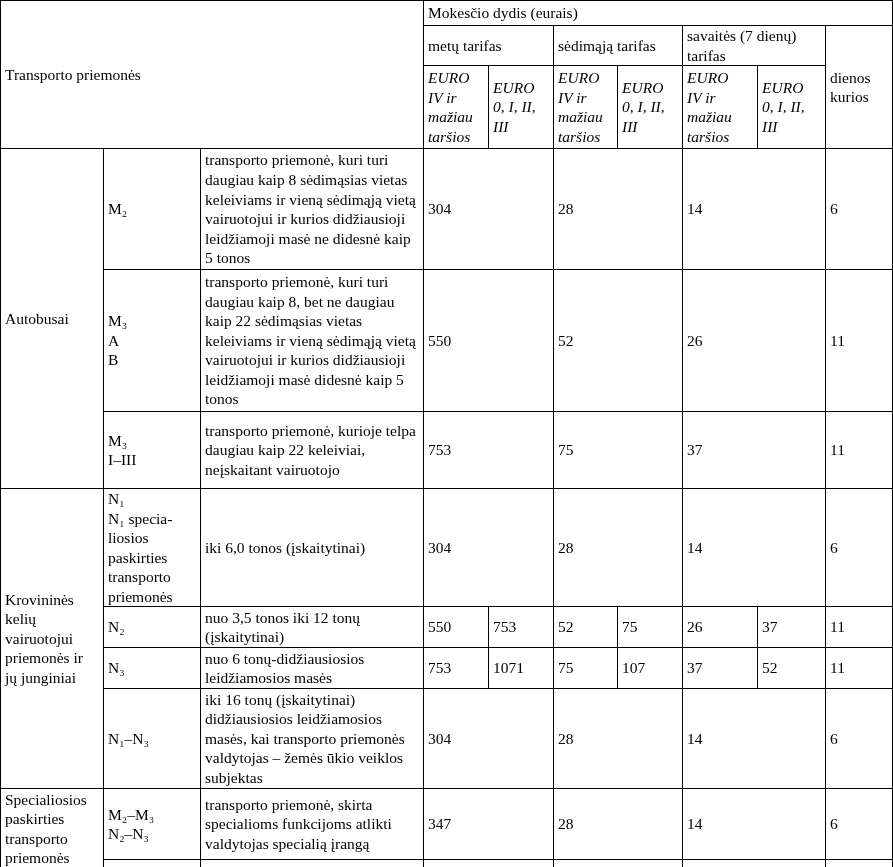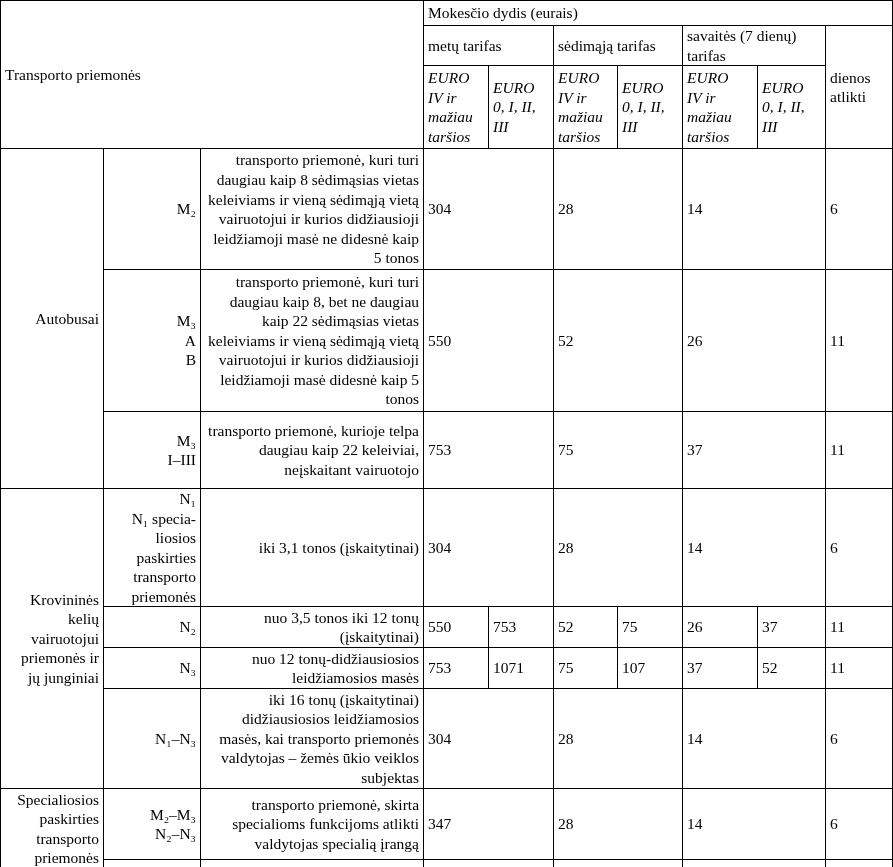--- a/index.html
+++ b/index.html
@@ -26,21 +26,21 @@
     border-bottom-width: 2px;
   }
   table.tax-table td {
     border: 1px solid #000000;
     padding: 0 4px;
     vertical-align: middle;
     white-space: pre-line;
     overflow: hidden;
   }
   td.ctr { }
-  td.lft { text-align: right; }
+  td.lft { text-align: left; }
   tr.h25  { height: 25px; }
   tr.h37  { height: 37px; }
   tr.h83  { height: 83px; font-style: italic; }
   tr.h121 { height: 121px; }
   tr.h142 { height: 142px; }
   tr.h77  { height: 77px; }
   tr.h117 { height: 117px; }
   tr.h41  { height: 41px; }
   tr.h100 { height: 100px; }
   tr.h71  { height: 71px; }
@@ -68,21 +68,21 @@
       <tr class="h25">
         <td class="ctr" colspan="3" rowspan="3">Transporto priemonės</td>
         <td class="ctr" colspan="7">Mokesčio dydis (eurais)</td>
       </tr>
       <tr class="h37">
         <td class="ctr" colspan="2">metų tarifas</td>
         <td class="ctr" colspan="2">sėdimąją tarifas</td>
         <td class="ctr" colspan="2">savaitės (7 dienų)
 tarifas</td>
         <td class="ctr" rowspan="2">dienos
-atlikti</td>
+kurios</td>
       </tr>
       <tr class="h83">
         <td class="ctr">EURO
 IV ir
 mažiau
 taršios</td>
         <td class="ctr">EURO
 0, I, II,
 III</td>
         <td class="ctr">EURO
@@ -137,42 +137,42 @@
 kelių
 vairuotojui
 priemonės ir
 jų junginiai</td>
         <td class="lft">N₁
 N₁ specia-
 liosios
 paskirties
 transporto
 priemonės</td>
-        <td class="lft">iki 3,1 tonos (įskaitytinai)</td>
+        <td class="lft">iki 6,0 tonos (įskaitytinai)</td>
         <td class="ctr" colspan="2">304</td>
         <td class="ctr" colspan="2">28</td>
         <td class="ctr" colspan="2">14</td>
         <td class="ctr">6</td>
       </tr>
 
       <tr class="h41">
         <td class="lft">N₂</td>
         <td class="lft">nuo 3,5 tonos iki 12 tonų (įskaitytinai)</td>
         <td class="ctr">550</td>
         <td class="ctr">753</td>
         <td class="ctr">52</td>
         <td class="ctr">75</td>
         <td class="ctr">26</td>
         <td class="ctr">37</td>
         <td class="ctr">11</td>
       </tr>
 
       <tr class="h41">
         <td class="lft">N₃</td>
-        <td class="lft">nuo 12 tonų-didžiausiosios leidžiamosios masės</td>
+        <td class="lft">nuo 6 tonų-didžiausiosios leidžiamosios masės</td>
         <td class="ctr">753</td>
         <td class="ctr">1071</td>
         <td class="ctr">75</td>
         <td class="ctr">107</td>
         <td class="ctr">37</td>
         <td class="ctr">52</td>
         <td class="ctr">11</td>
       </tr>
 
       <tr class="h100">

